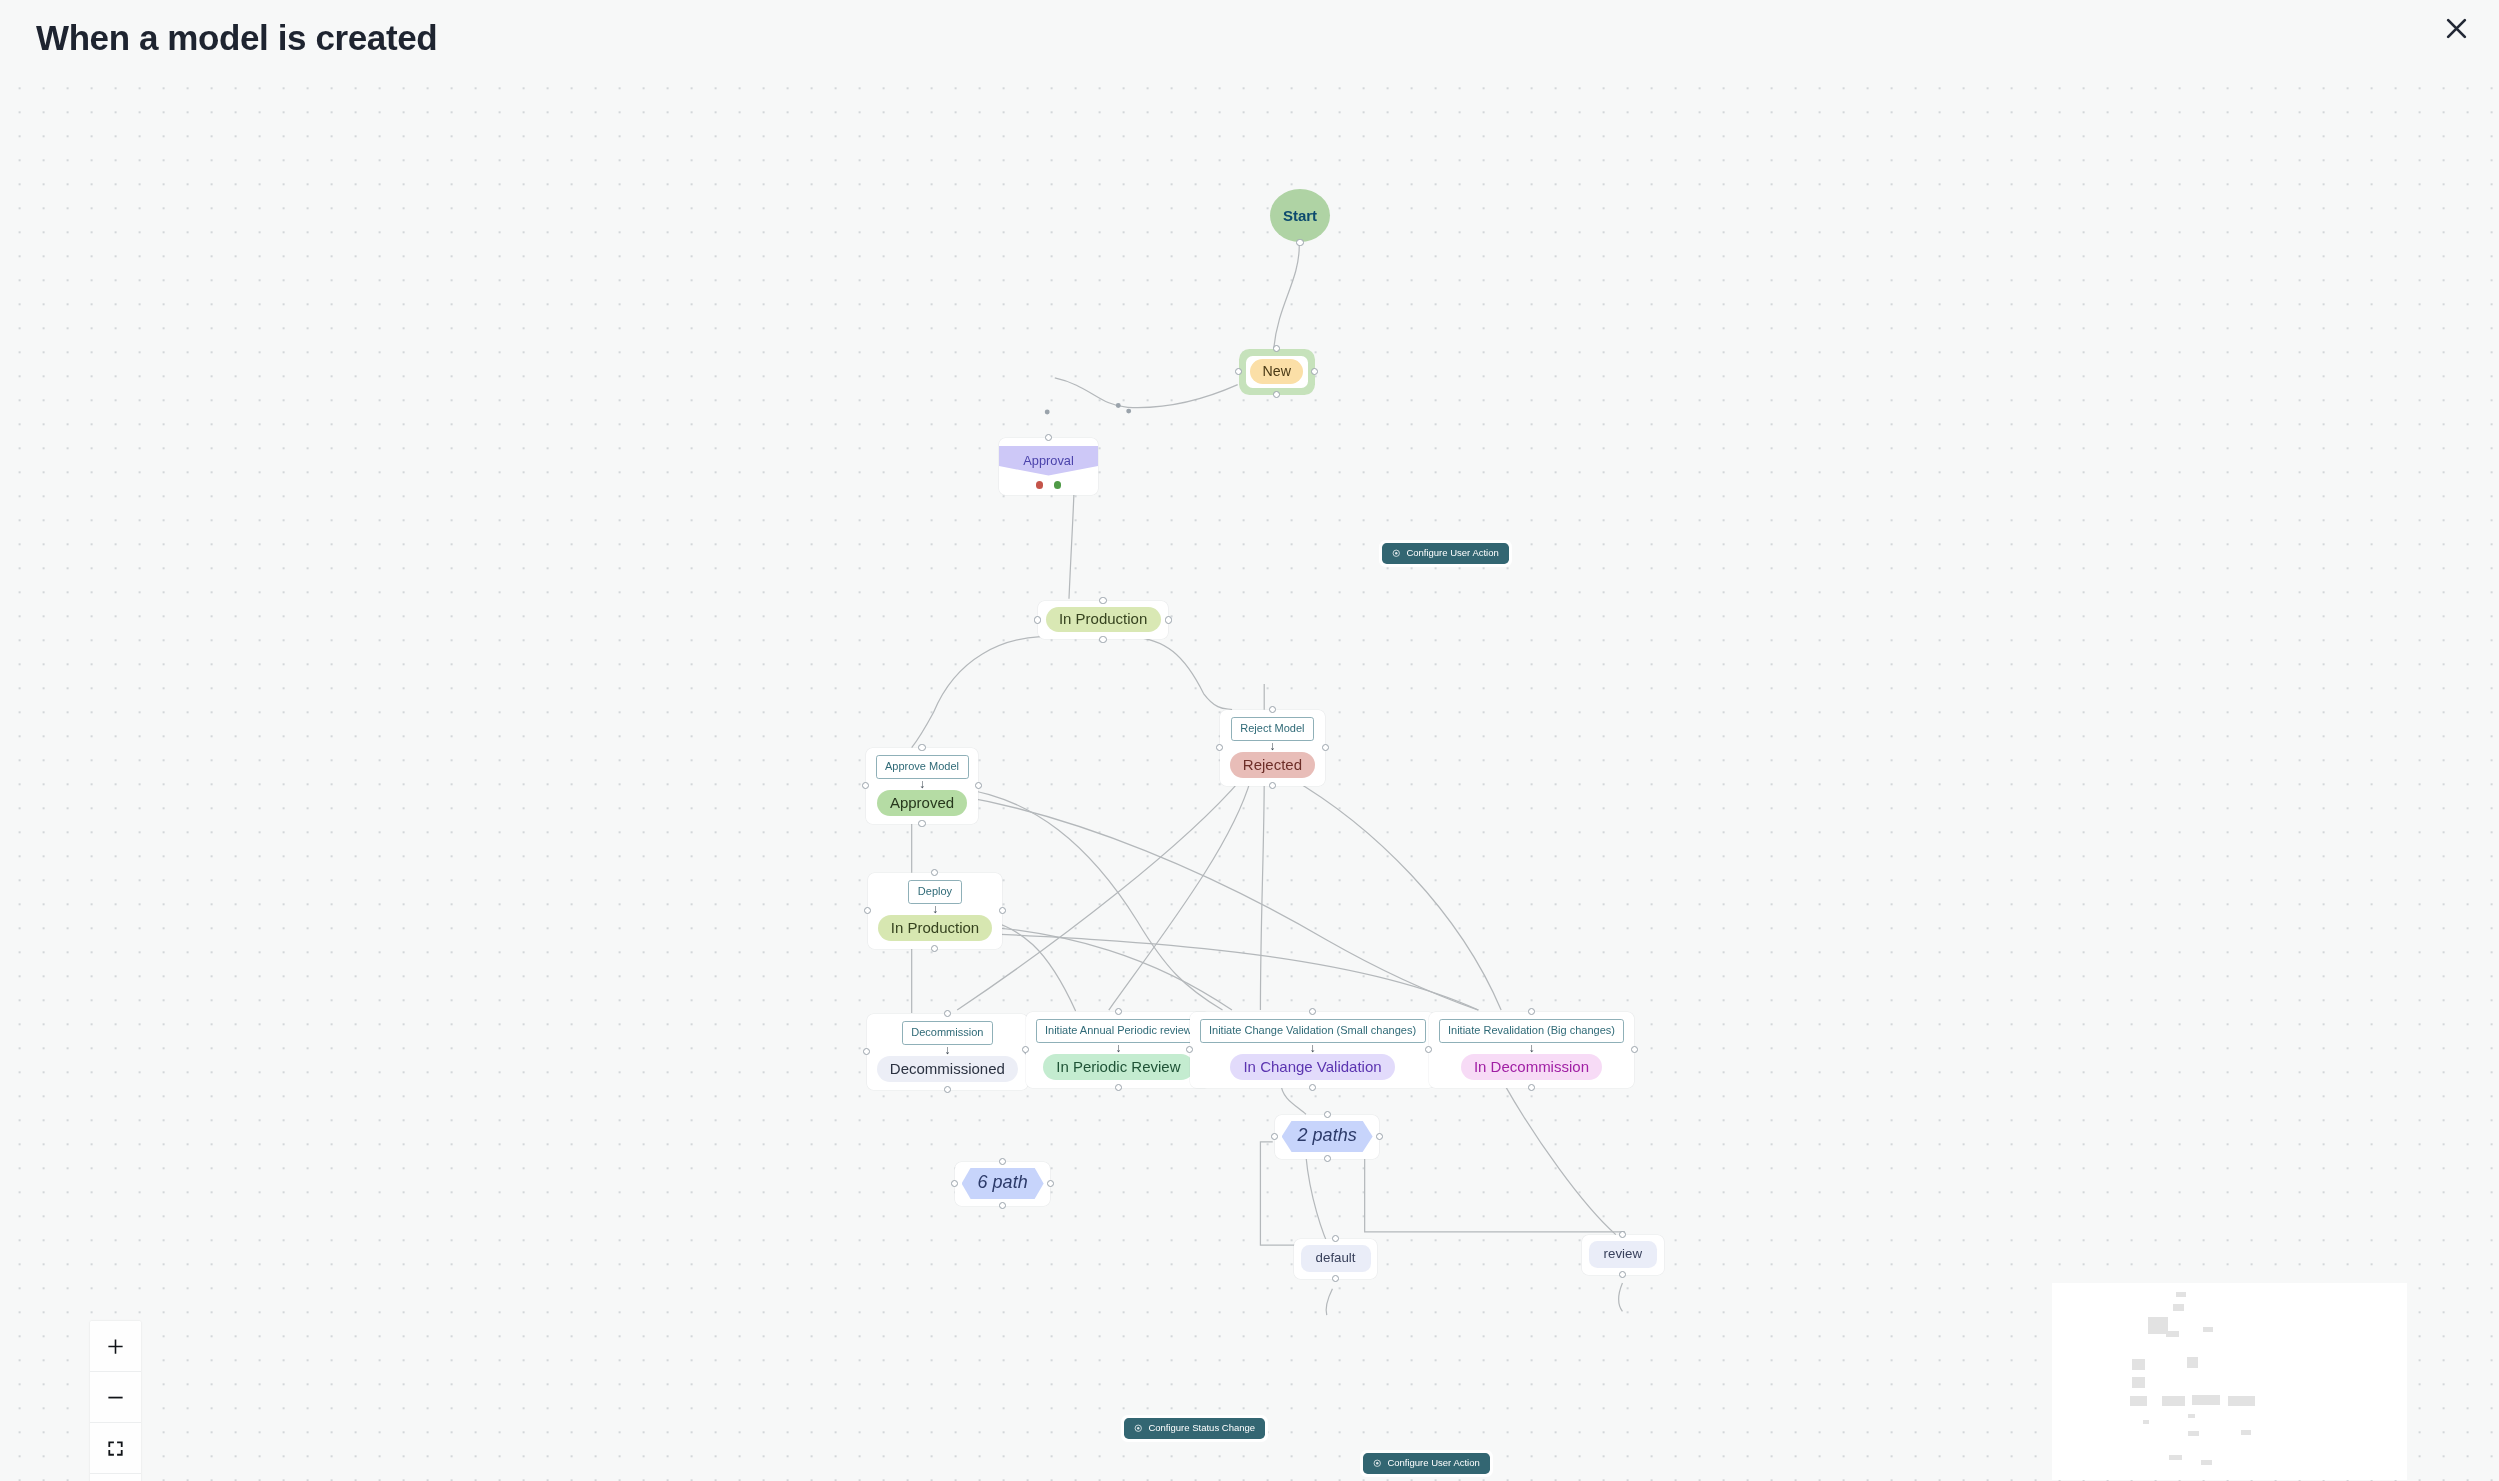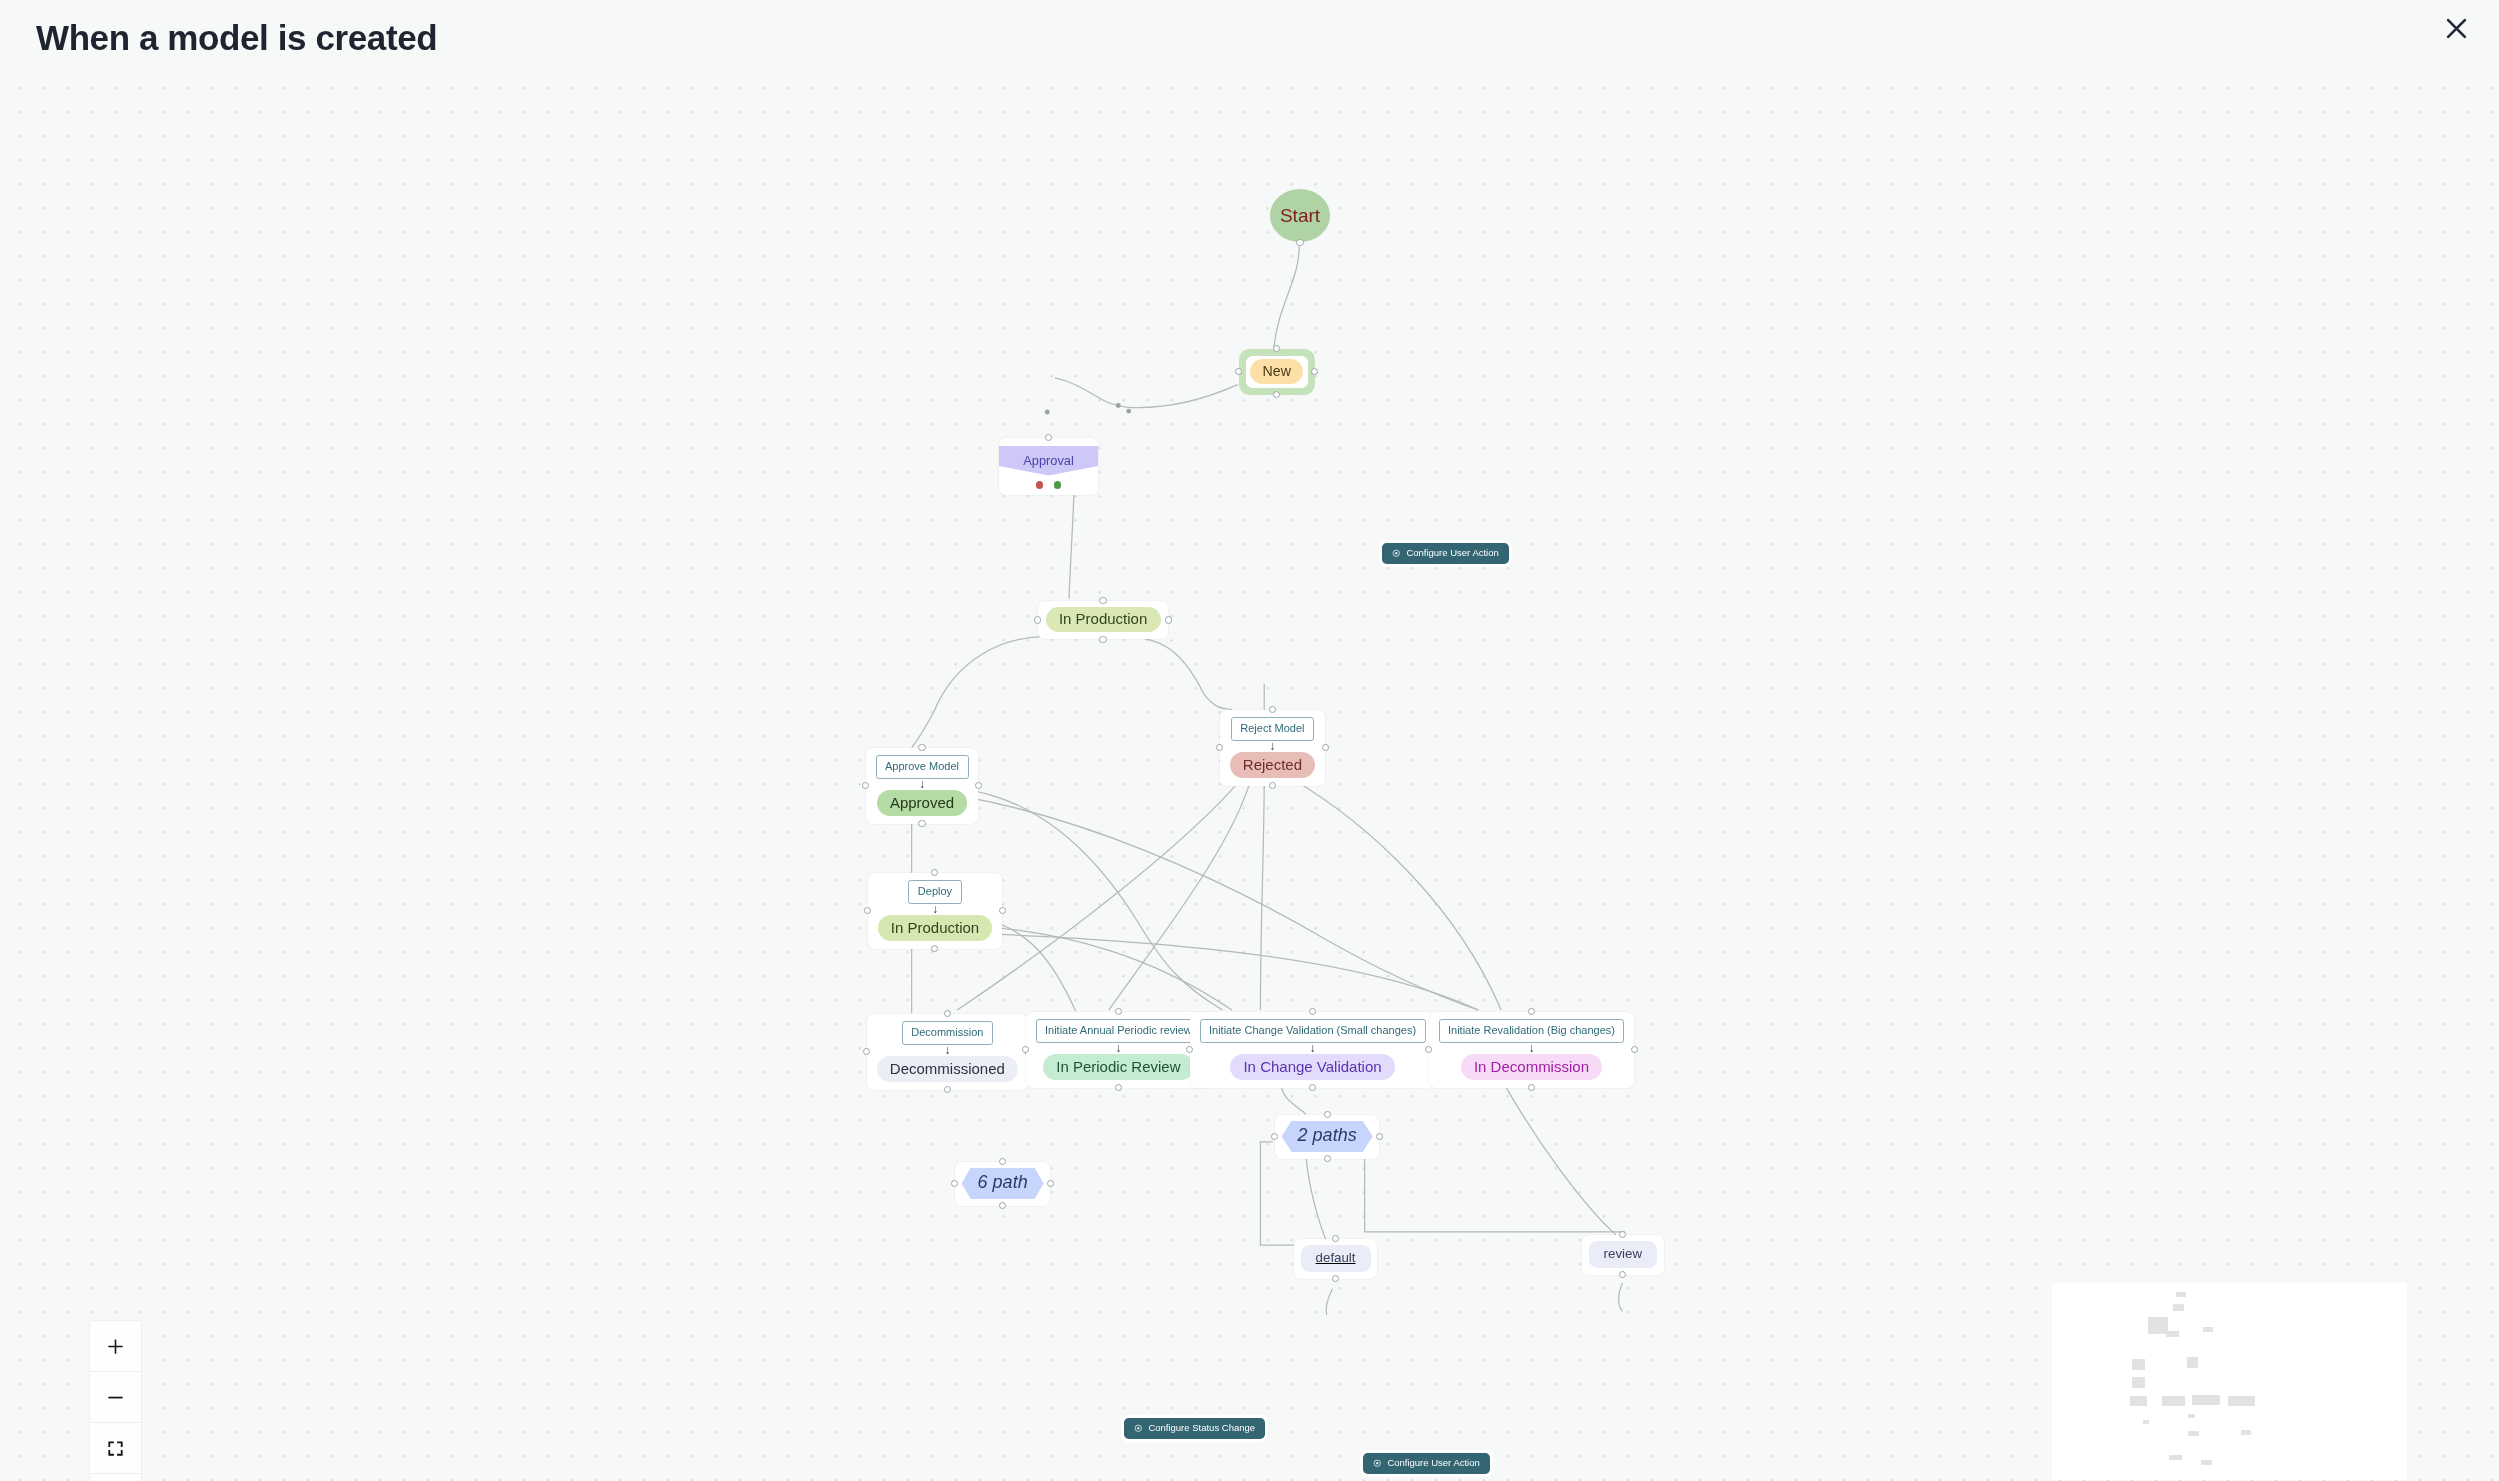--- a/index.html
+++ b/index.html
@@ -66,21 +66,21 @@
   .h.t { top: -3.8px; left: 50%; margin-left: -3.6px; }
   .h.b { bottom: -3.8px; left: 50%; margin-left: -3.6px; }
   .h.l { left: -3.8px; top: 50%; margin-top: -3.6px; }
   .h.r { right: -3.8px; top: 50%; margin-top: -3.6px; }
 
   
   #n-start { left: 1270px; top: 102px; }
   #n-start .ellipse {
     width: 60px; height: 53px; border-radius: 50%;
     background: #afd3a4; display: flex; align-items: center; justify-content: center;
-    color: #7f1d1d; font-size: 19px; font-weight: 400;
+    color: #0c4a6e; font-size: 15px; font-weight: 700;
   }
 
   
   #n-new { left: 1239px; top: 262px; }
   #n-new .sel {
     background: #c6e2bb; border-radius: 10.4px; padding: 6.6px;
     position: relative;
   }
   #n-new .inner {
     background: #ffffff; border-radius: 6.6px; padding: 3.8px 4.7px;
@@ -132,21 +132,21 @@
   }
   #n-2paths { left: 1275px; top: 1028px; }
   #n-1path  { left: 955px; top: 1075px; }
 
   
   .labnode .card { padding: 5.7px 6.6px 6.6px; }
   .lab {
     background: #eaedf8; color: #39415c; font-size: 13.3px;
     padding: 5.7px 15px 6.6px; border-radius: 8.5px; white-space: nowrap;
   }
-  #n-default { left: 1294px; top: 1152px; text-decoration: underline; }
+  #n-default { left: 1294px; top: 1152px; }
   #n-xxxx    { left: 1582px; top: 1148px; }
 
   
   .tip {
     position: absolute;
     background: #ffffff; border-radius: 6.6px; padding: 2.8px;
   }
   .tip-inner {
     background: #336672; color: #ffffff; border-radius: 4.7px;
     font-size: 9.5px; padding: 4.7px 10.4px 5.7px;

